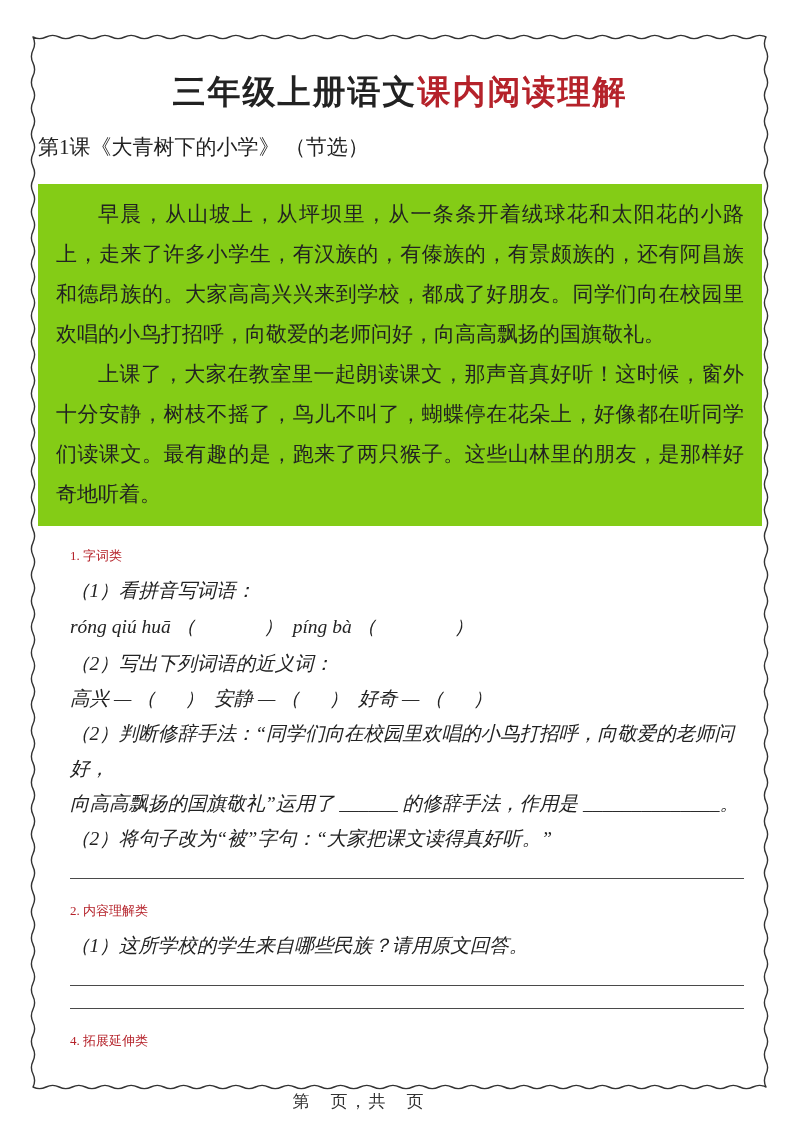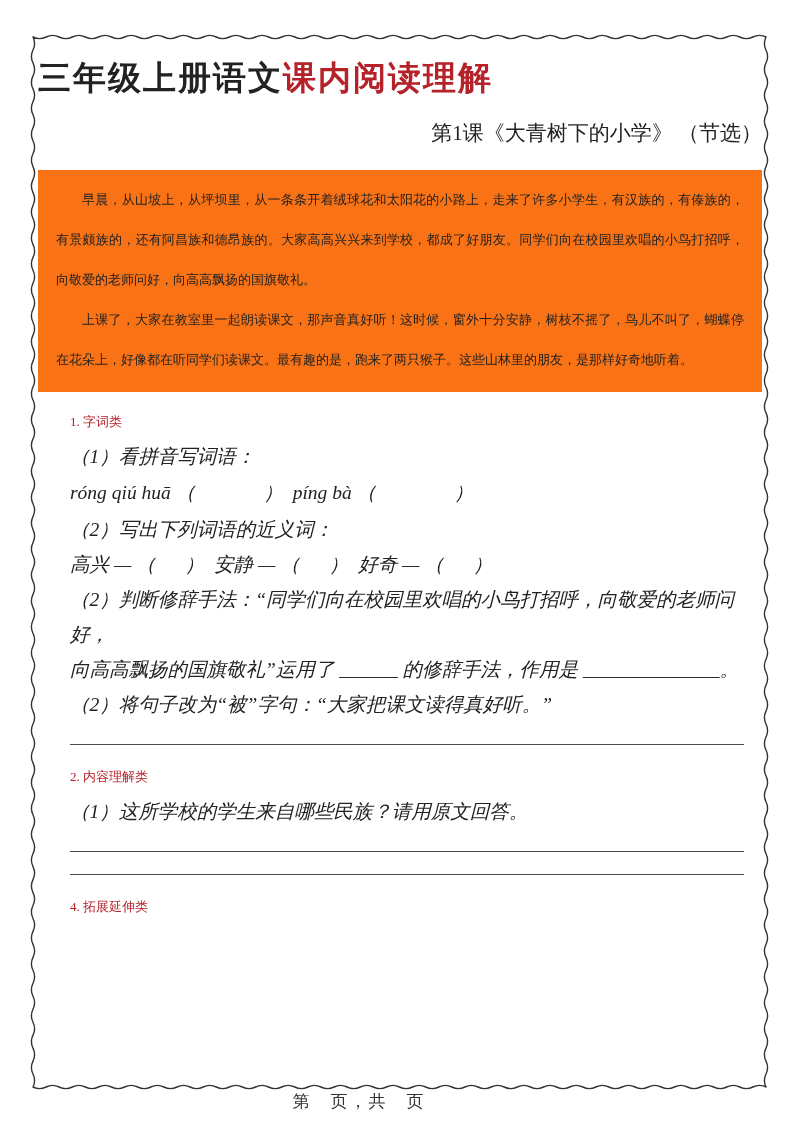--- a/index.html
+++ b/index.html
@@ -17,38 +17,39 @@
     width: 793px; height: 1122px;
     pointer-events: none;
   }
   .content {
     position: absolute;
     left: 38px;
     top: 42px;
     width: 724px;
   }
   .doc-title {
+    text-align: center;
     font-size: 33px;
     font-weight: bold;
     letter-spacing: 2px;
-    margin-top: 14px;
+    margin-top: 28px;
     line-height: 44px;
   }
   .doc-title .title-red { color: #b5222a; }
   .doc-subtitle {
-    text-align: right;
+    text-align: left;
     font-size: 21px;
     margin-top: 18px;
     line-height: 30px;
   }
   .passage {
-    background: #f97316;
+    background: #84cc16;
     margin-top: 22px;
     padding: 10px 18px 12px 18px;
-    font-size: 13px;
+    font-size: 21px;
     line-height: 40px;
     text-align: justify;
   }
   .passage p { text-indent: 2em; }
   .questions {
     margin: 12px 18px 0 32px;
     font-size: 19.5px;
   }
   .sec-heading {
     color: #b5222a;

